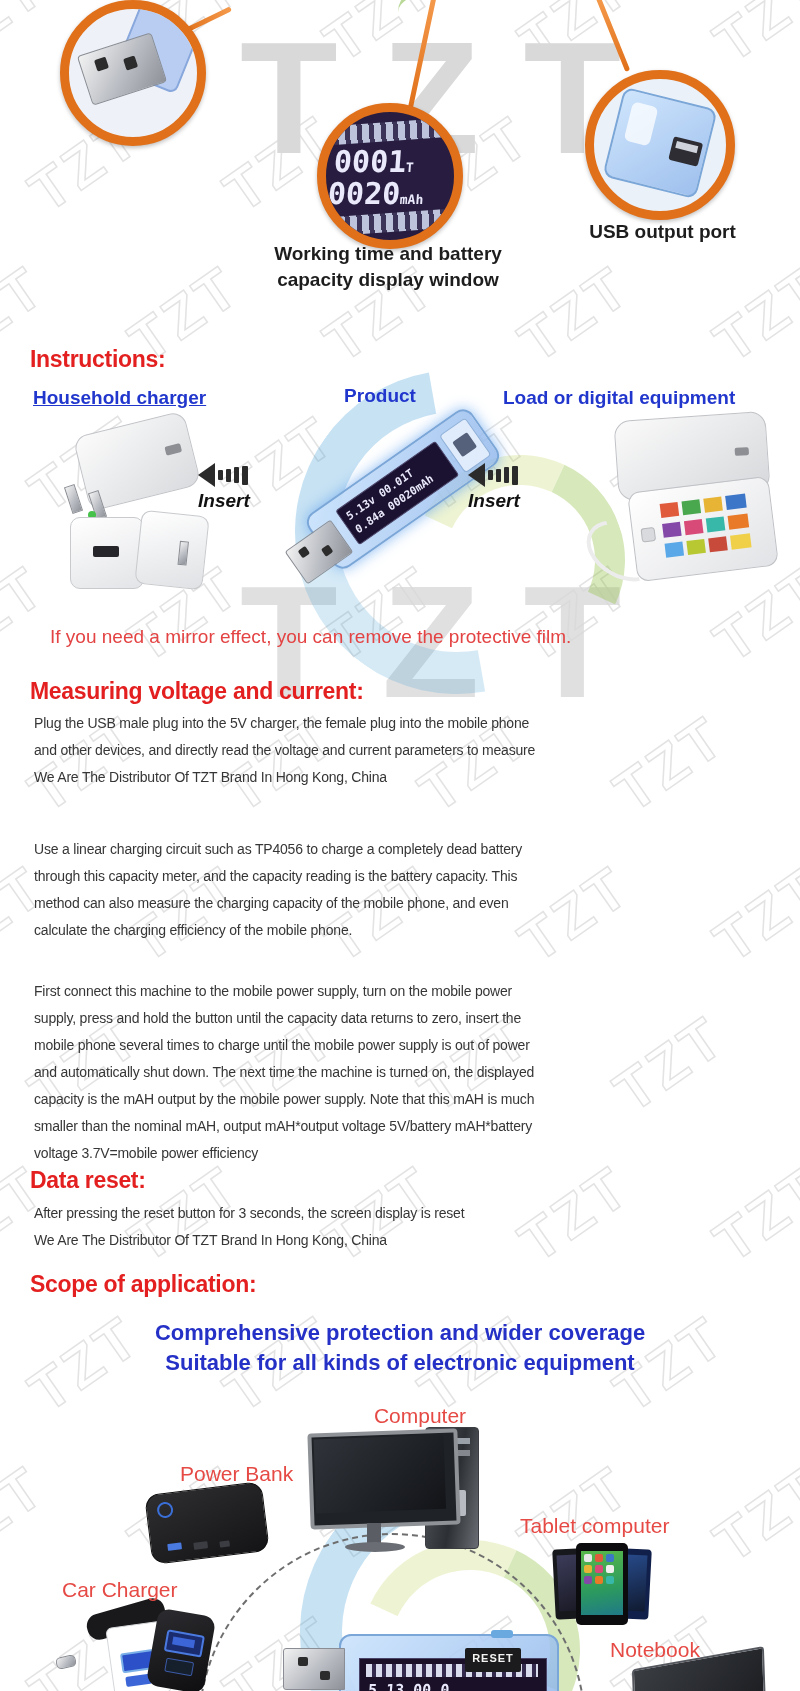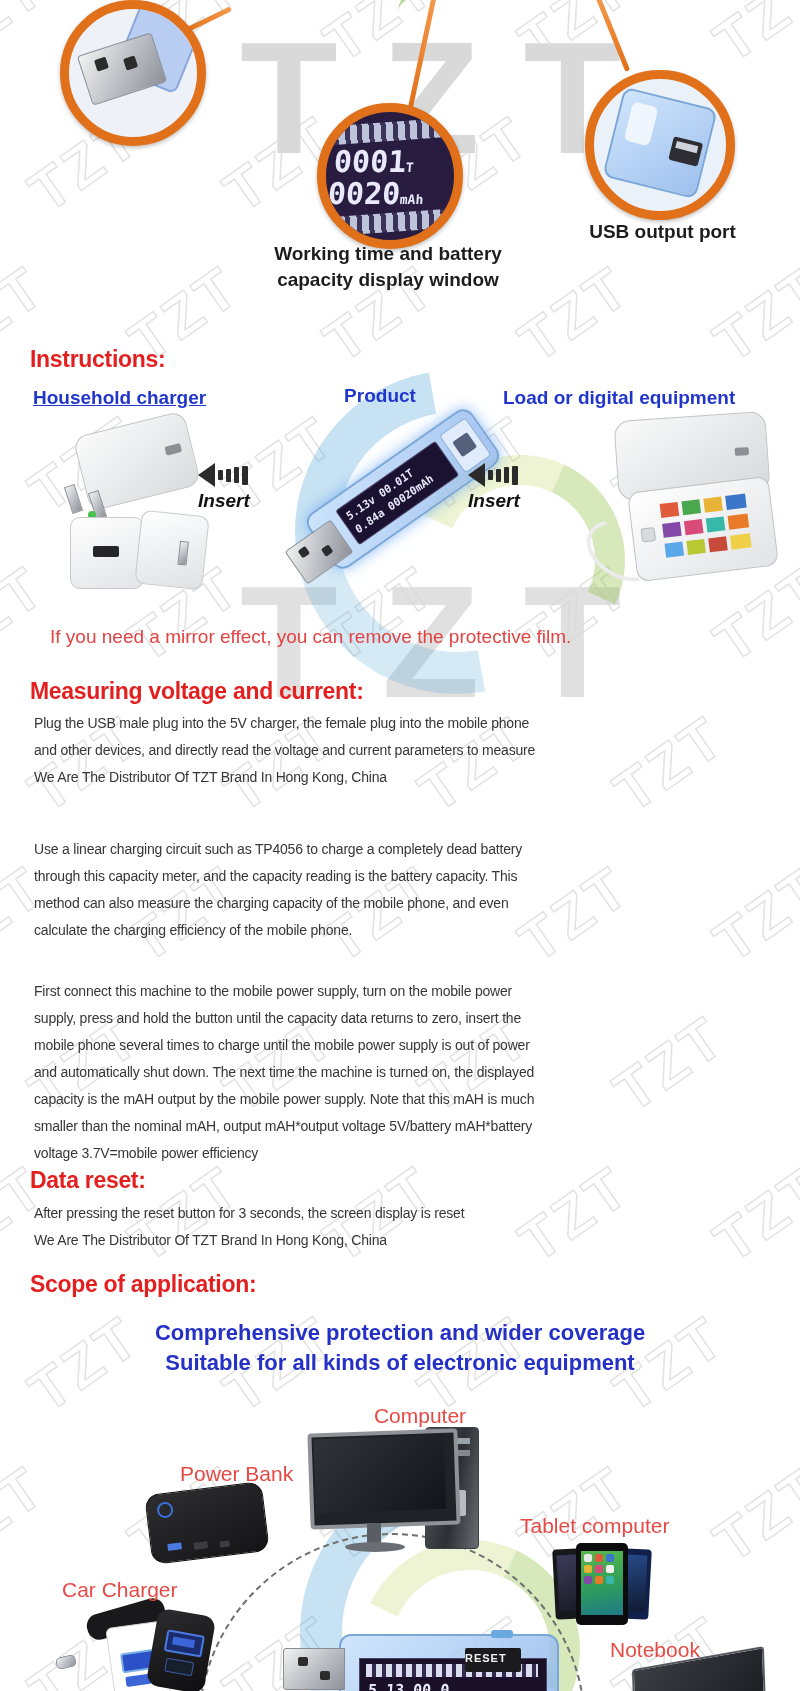--- a/index.html
+++ b/index.html
@@ -371,21 +371,21 @@
     <div class="abs" style="left:10px;top:0;width:130px;height:60px;background:linear-gradient(135deg,#3a3d42,#1a1c20);border:2px solid #55585e;border-radius:4px;transform:rotate(-10deg) skewX(-8deg);"></div>
   </div>
 
   <div class="abs" style="left:283px;top:1634px;width:272px;height:60px;z-index:4;">
     <div class="abs bluecase" style="left:56px;top:0;width:216px;height:60px;border-radius:12px 12px 0 0;">
       <div class="abs" style="left:150px;top:-6px;width:22px;height:8px;background:#6aa8e0;border-radius:3px;"></div>
       <div class="abs" style="left:18px;top:22px;width:186px;height:38px;background:#1a1028;border:1px solid #4a4468;">
         <div class="gauge abs" style="left:6px;top:5px;width:172px;height:13px;"></div>
         <div class="seg abs" style="left:8px;top:22px;font-size:15px;">5.13  00.0</div>
       </div>
-      <div class="abs device-dark" style="left:124px;top:12px;width:56px;height:24px;border-radius:2px;text-align:left;">
+      <div class="abs device-dark" style="left:124px;top:12px;width:56px;height:24px;border-radius:2px;text-align:center;">
         <span style="color:#f2f2f2;font-size:11px;font-weight:bold;letter-spacing:1px;line-height:18px;">RESET</span>
       </div>
     </div>
     <div class="abs metal" style="left:0;top:14px;width:60px;height:40px;border-radius:3px 0 0 3px;">
       <span class="pinhole" style="left:14px;top:8px;width:10px;height:9px;"></span>
       <span class="pinhole" style="left:36px;top:22px;width:10px;height:9px;"></span>
     </div>
   </div>
 
 </div>

